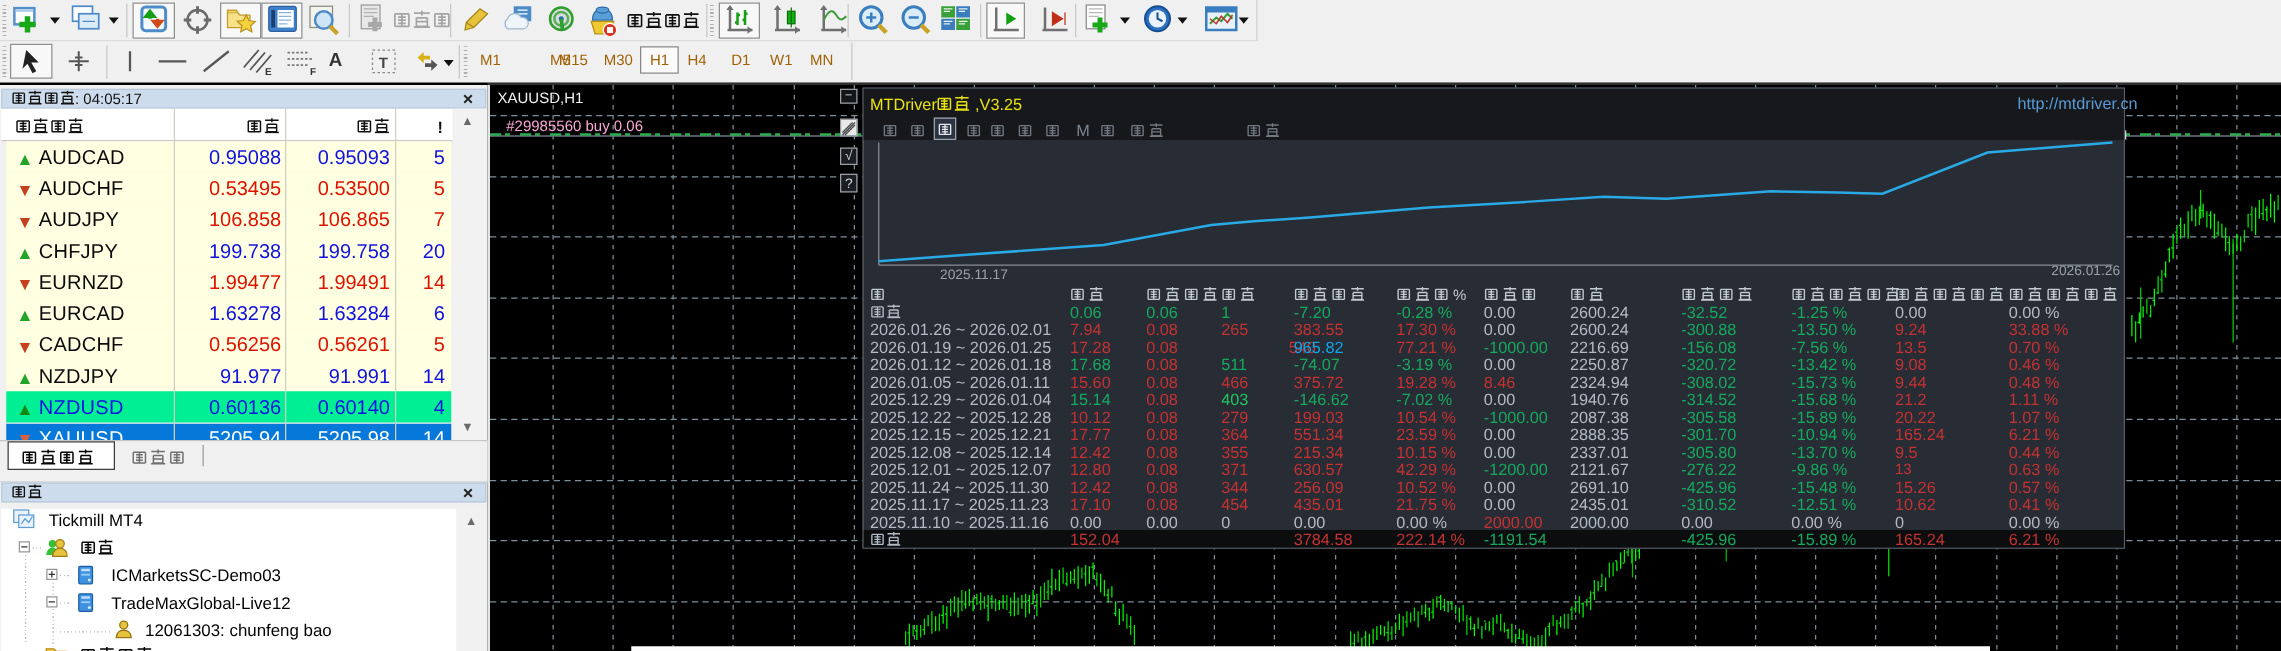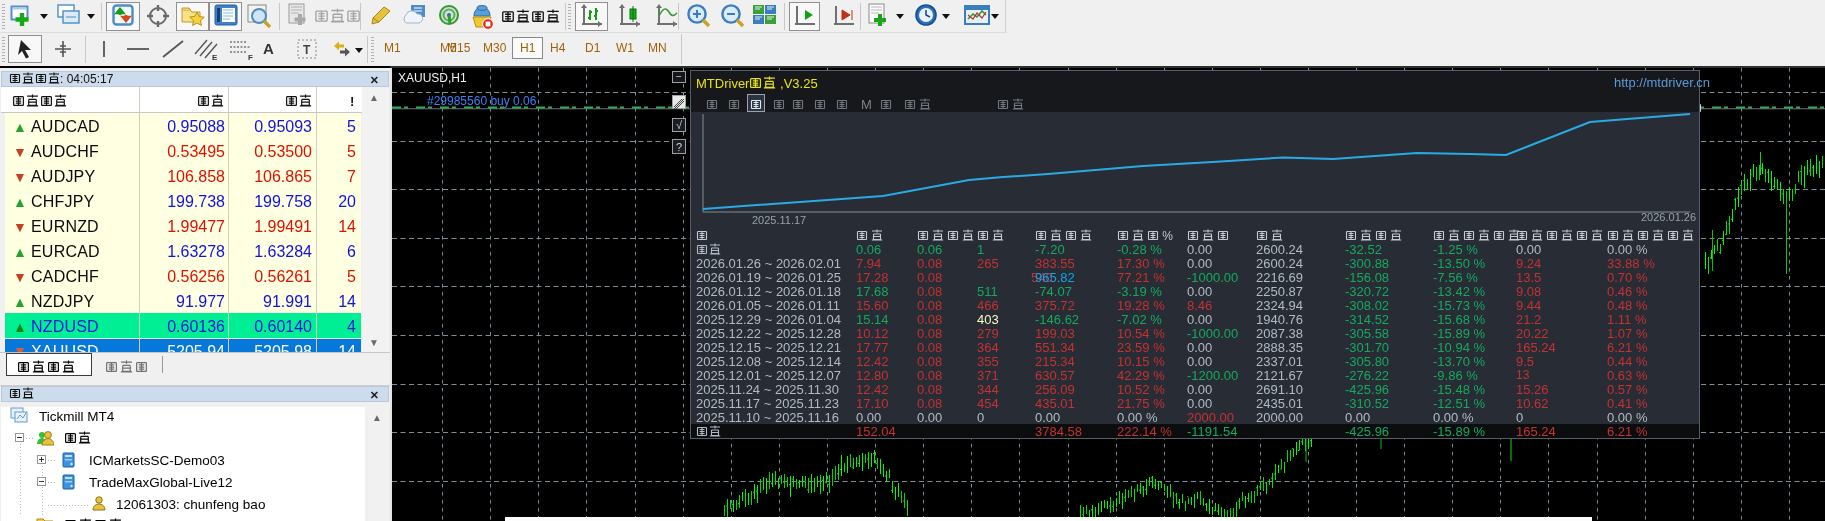--- a/index.html
+++ b/index.html
@@ -353,21 +353,21 @@
       <line x1="1786.5" y1="195" x2="1786.5" y2="274" stroke="#00d200"></line>
       <line x1="1712.5" y1="230" x2="1712.5" y2="271" stroke="#00c800"></line>
       <line x1="1760.5" y1="152" x2="1760.5" y2="175" stroke="#00e000"></line>
       <line x1="1381" y1="439" x2="1381" y2="449" stroke="#00c000"></line>
       <line x1="1511" y1="439" x2="1511" y2="461" stroke="#00e000"></line>
       <line x1="1306" y1="439" x2="1306" y2="462" stroke="#00c000"></line>
     </g>
 <polygon points="1694,108 1701,104 1701,112" fill="#cfd5da"></polygon>
 </svg>
 <div class="t" style="left:398px;top:72px;color:#f2f2f2;">XAUUSD,H1</div>
-<div class="t" style="left:427px;top:95px;color:#3b82f6;">#29985560 buy 0.06</div>
+<div class="t" style="left:405px;top:95px;color:#f9a8d4;">#29985560 buy 0.06</div>
 <div class="abs" style="left:672px;top:71px;width:14px;height:12px;border:1px solid #9aa0a6;background:#14161a;color:#cfd5da;font-size:10px;line-height:9px;text-align:center;">−</div>
 <div class="abs" style="left:672px;top:95px;width:14px;height:14px;border:1px solid #9aa0a6;background:#e8e8e8;"><svg width="12" height="12">
       <path d="M1 11L11 1M3 11L11 3M1 9L9 1" stroke="#444" stroke-width="1"></path>
     </svg></div>
 <div class="abs" style="left:672px;top:118px;width:14px;height:14px;border:1px solid #9aa0a6;background:#1a1d22;color:#cfd5da;font-size:11px;line-height:13px;text-align:center;">√</div>
 <div class="abs" style="left:672px;top:139px;width:14px;height:15px;border:1px solid #9aa0a6;background:#1a1d22;color:#cfd5da;font-size:11px;line-height:14px;text-align:center;">?</div>
 <div class="abs" style="left:505px;top:517px;width:1087px;height:4px;background:#fdfdfd;"></div>
 
 <div id="stats">
   <div id="stats-title"></div>
@@ -578,21 +578,21 @@
 <div class="t" style="left:1117px;top:299px;color:#c43232;font-size:13px">19.28 %</div>
 <div class="t" style="left:1187px;top:299px;color:#c43232;font-size:13px">8.46</div>
 <div class="t" style="left:1256px;top:299px;color:#b2bbc5;font-size:13px">2324.94</div>
 <div class="t" style="left:1345px;top:299px;color:#16a95e;font-size:13px">-308.02</div>
 <div class="t" style="left:1433px;top:299px;color:#16a95e;font-size:13px">-15.73 %</div>
 <div class="t" style="left:1516px;top:299px;color:#c43232;font-size:13px">9.44</div>
 <div class="t" style="left:1607px;top:299px;color:#c43232;font-size:13px">0.48 %</div>
 <div class="t" style="left:696px;top:313px;color:#b2bbc5;font-size:13px">2025.12.29 ~ 2026.01.04</div>
 <div class="t" style="left:856px;top:313px;color:#16a95e;font-size:13px">15.14</div>
 <div class="t" style="left:917px;top:313px;color:#c43232;font-size:13px">0.08</div>
-<div class="t" style="left:977px;top:313px;color:#fef9c3;font-size:13px">403</div>
+<div class="t" style="left:977px;top:313px;color:#22c55e;font-size:13px">403</div>
 <div class="t" style="left:1035px;top:313px;color:#16a95e;font-size:13px">-146.62</div>
 <div class="t" style="left:1117px;top:313px;color:#16a95e;font-size:13px">-7.02 %</div>
 <div class="t" style="left:1187px;top:313px;color:#b2bbc5;font-size:13px">0.00</div>
 <div class="t" style="left:1256px;top:313px;color:#b2bbc5;font-size:13px">1940.76</div>
 <div class="t" style="left:1345px;top:313px;color:#16a95e;font-size:13px">-314.52</div>
 <div class="t" style="left:1433px;top:313px;color:#16a95e;font-size:13px">-15.68 %</div>
 <div class="t" style="left:1516px;top:313px;color:#c43232;font-size:13px">21.2</div>
 <div class="t" style="left:1607px;top:313px;color:#c43232;font-size:13px">1.11 %</div>
 <div class="t" style="left:696px;top:327px;color:#b2bbc5;font-size:13px">2025.12.22 ~ 2025.12.28</div>
 <div class="t" style="left:856px;top:327px;color:#c43232;font-size:13px">10.12</div>

